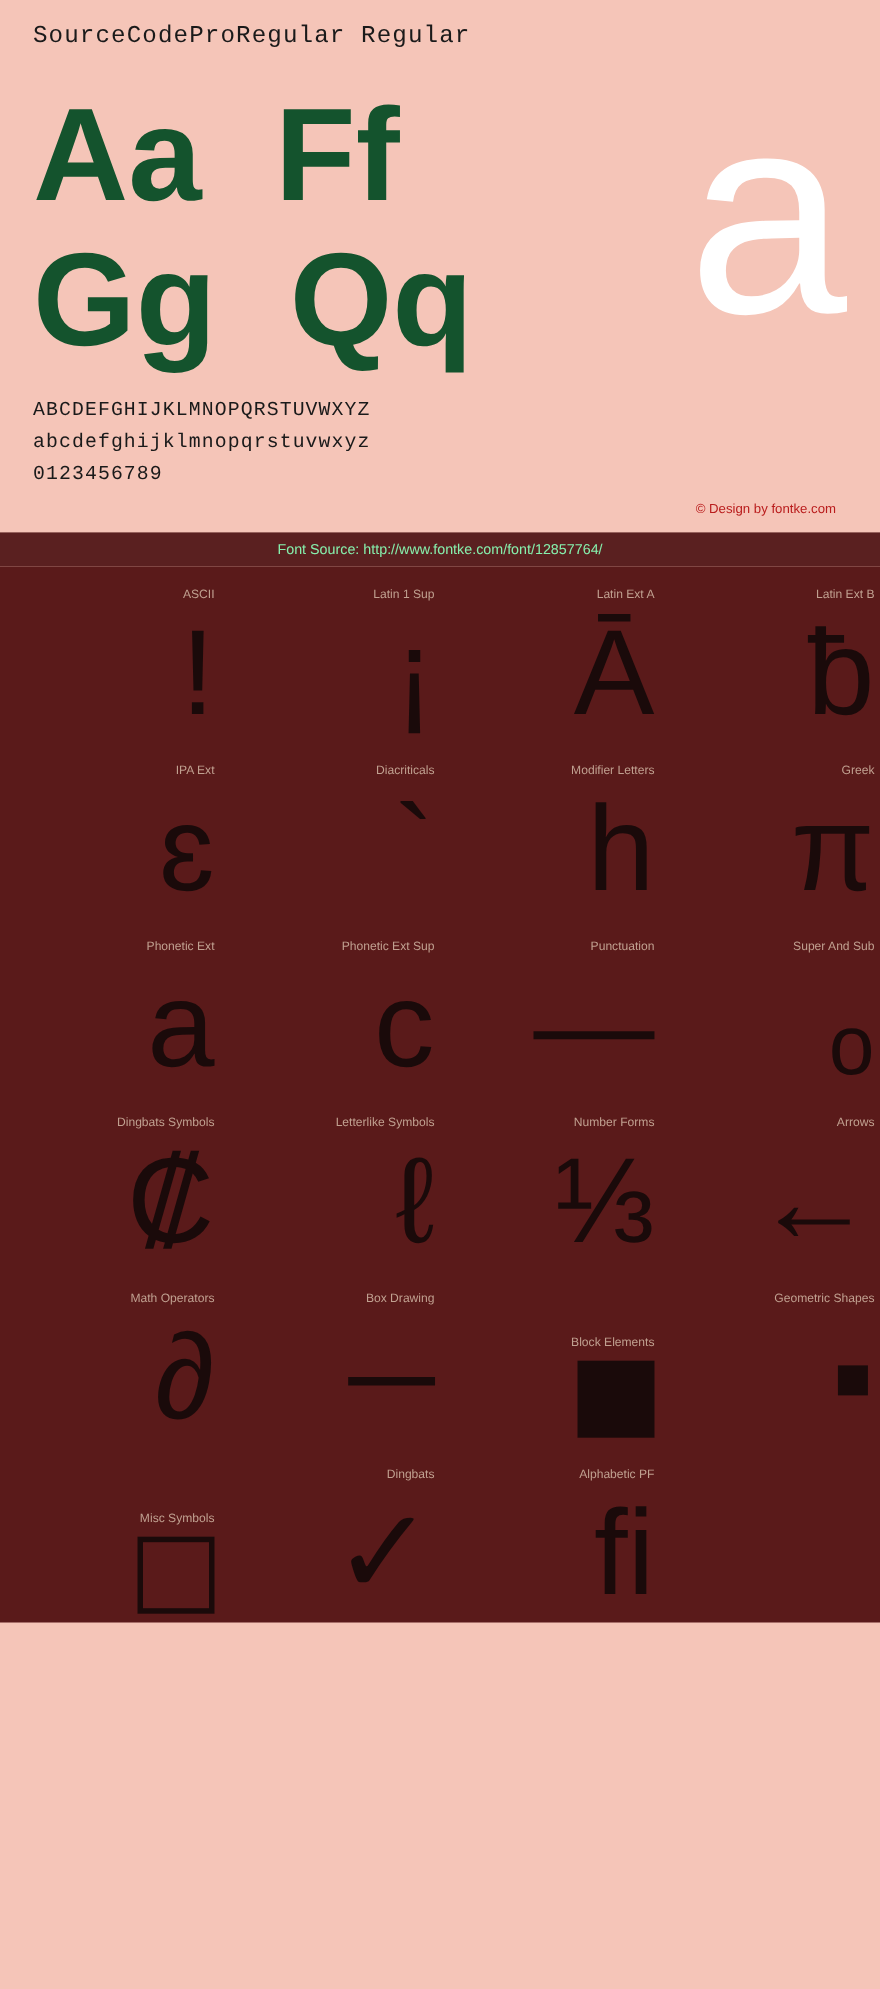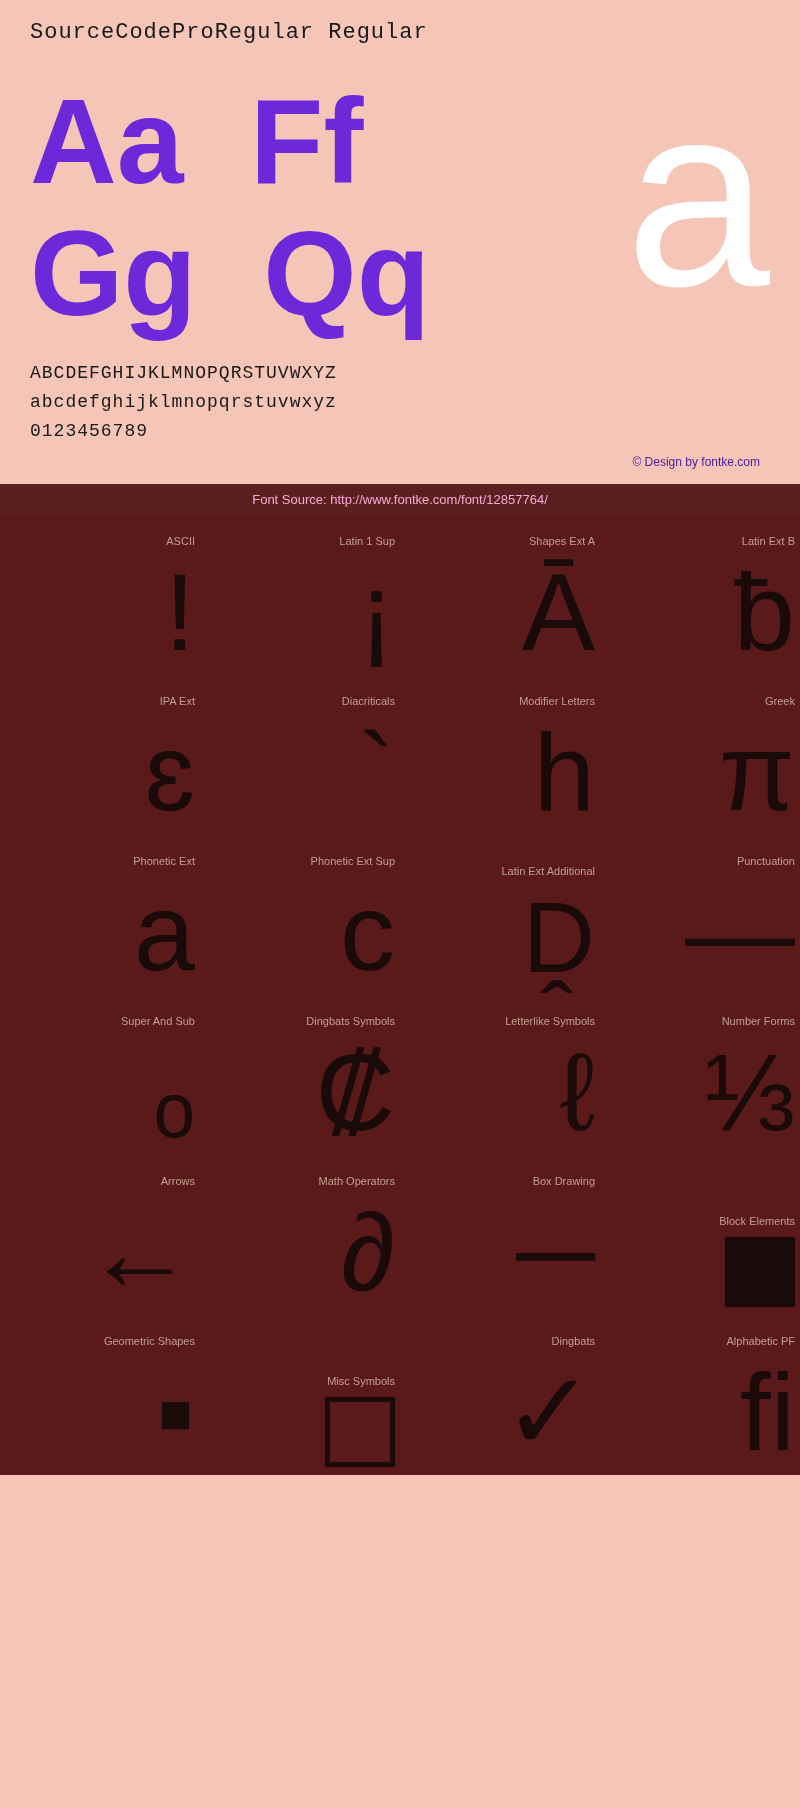--- a/index.html
+++ b/index.html
@@ -24,21 +24,21 @@
       padding: 10px 0;
     }
     .preview-row {
       display: flex;
       align-items: center;
     }
     .preview-char-large {
       font-family: Arial, sans-serif;
       font-size: 120px;
       font-weight: bold;
-      color: #6d28d9;
+      color: #14532d;
       line-height: 1.1;
     }
     .preview-char-huge {
       position: absolute;
       right: 0;
       top: 0;
       font-family: Arial, sans-serif;
       font-size: 260px;
       font-weight: normal;
       color: white;
@@ -52,26 +52,26 @@
       font-family: 'Courier New', monospace;
       font-size: 18px;
       color: #1a1a1a;
       letter-spacing: 1px;
       line-height: 1.6;
     }
     .copyright {
       text-align: right;
       font-family: Arial, sans-serif;
       font-size: 12px;
-      color: #4c1d95;
+      color: #b91c1c;
       padding: 5px 10px;
     }
     .font-source {
       background: #5a2020;
-      color: #f9a8d4;
+      color: #86efac;
       text-align: center;
       font-family: Arial, sans-serif;
       font-size: 13px;
       padding: 8px;
     }
 
     
     .glyphs-section {
       background: #5a1a1a;
       padding: 0;
@@ -146,21 +146,21 @@
 
     <div class="glyph-cell">
       <div class="glyph-label">ASCII</div>
       <div class="glyph-char large">!</div>
     </div>
     <div class="glyph-cell">
       <div class="glyph-label">Latin 1 Sup</div>
       <div class="glyph-char large">¡</div>
     </div>
     <div class="glyph-cell">
-      <div class="glyph-label">Shapes Ext A</div>
+      <div class="glyph-label">Latin Ext A</div>
       <div class="glyph-char large">Ā</div>
     </div>
     <div class="glyph-cell">
       <div class="glyph-label">Latin Ext B</div>
       <div class="glyph-char large">ƀ</div>
     </div>
 
     <div class="glyph-cell">
       <div class="glyph-label">IPA Ext</div>
       <div class="glyph-char large">ɛ</div>
@@ -180,24 +180,20 @@
 
     <div class="glyph-cell">
       <div class="glyph-label">Phonetic Ext</div>
       <div class="glyph-char large">a</div>
     </div>
     <div class="glyph-cell">
       <div class="glyph-label">Phonetic Ext Sup</div>
       <div class="glyph-char large">c</div>
     </div>
     <div class="glyph-cell">
-      <div class="glyph-label">Latin Ext Additional</div>
-      <div class="glyph-char large" style="font-size:100px;">Ḓ</div>
-    </div>
-    <div class="glyph-cell">
       <div class="glyph-label">Punctuation</div>
       <div class="glyph-char large">—</div>
     </div>
 
     <div class="glyph-cell">
       <div class="glyph-label">Super And Sub</div>
       <div class="glyph-char large">ₒ</div>
     </div>
     <div class="glyph-cell">
       <div class="glyph-label">Dingbats Symbols</div>

